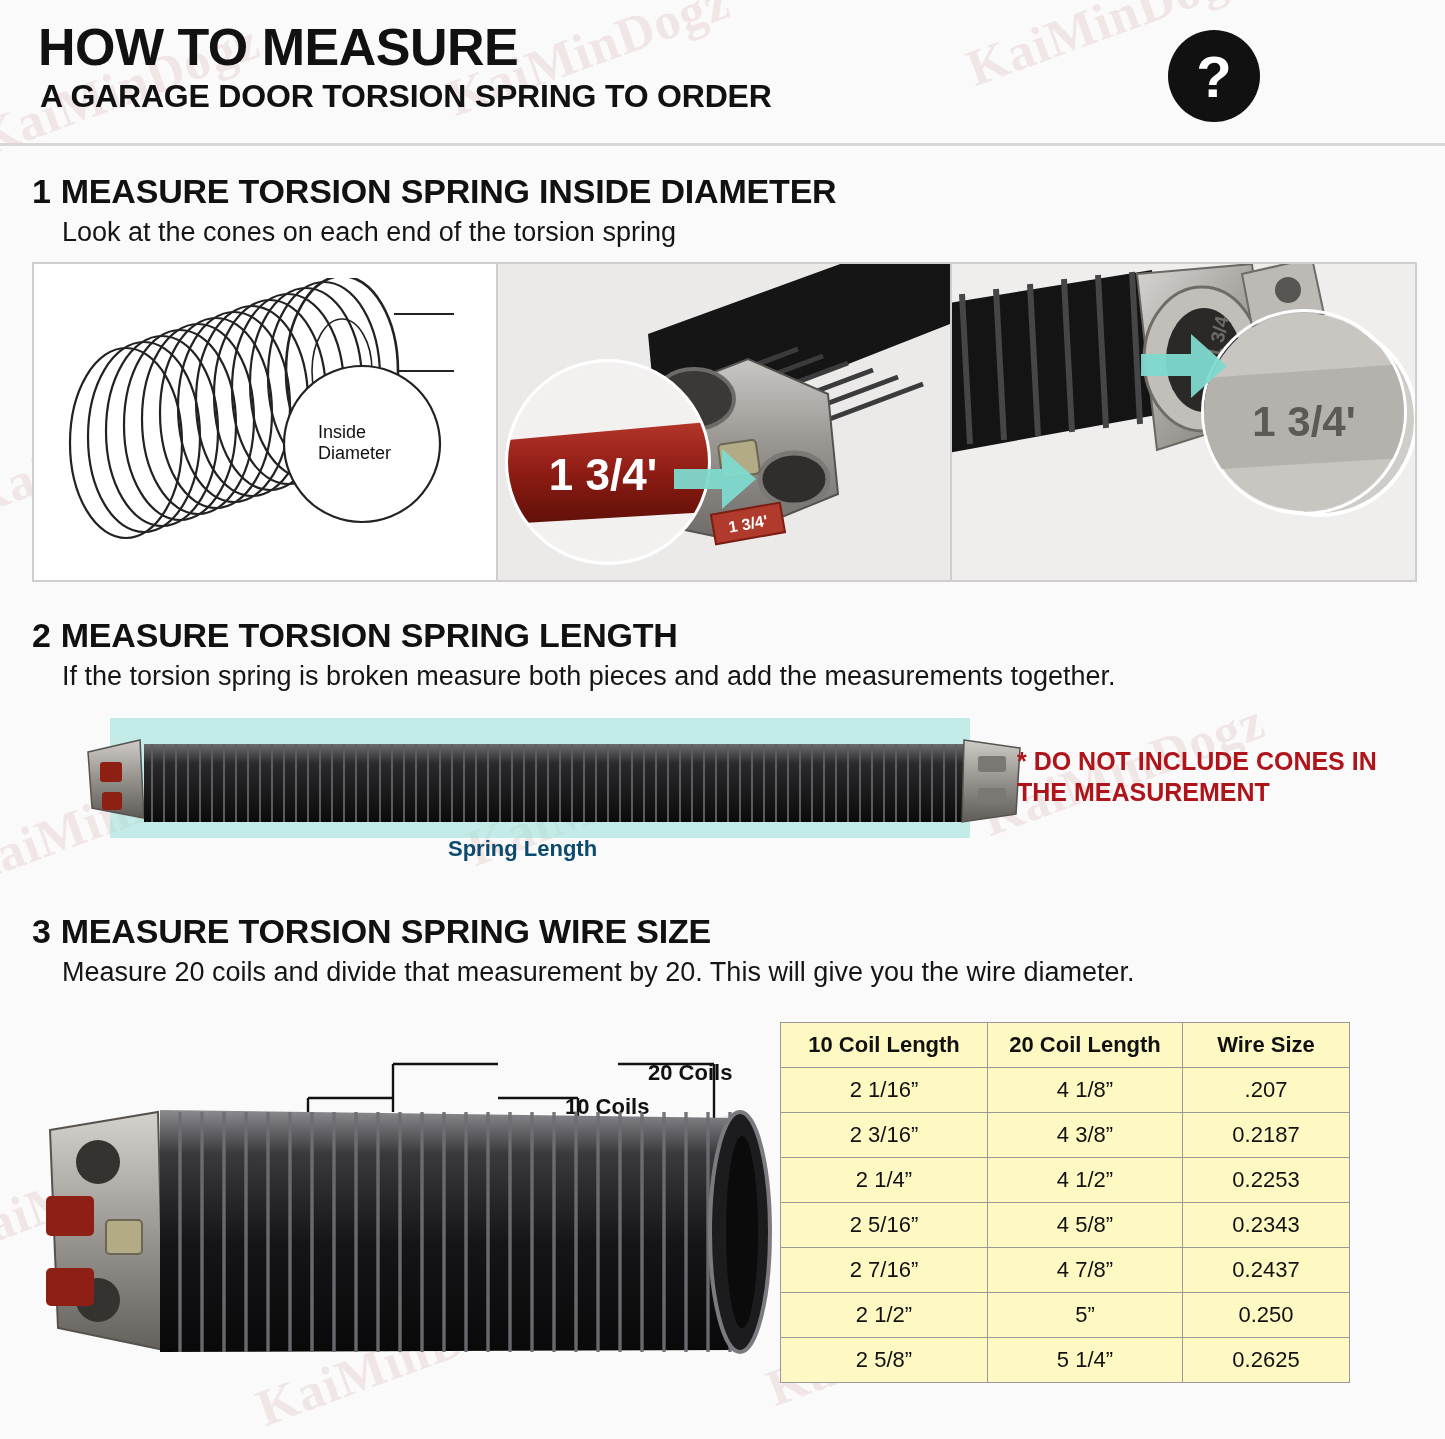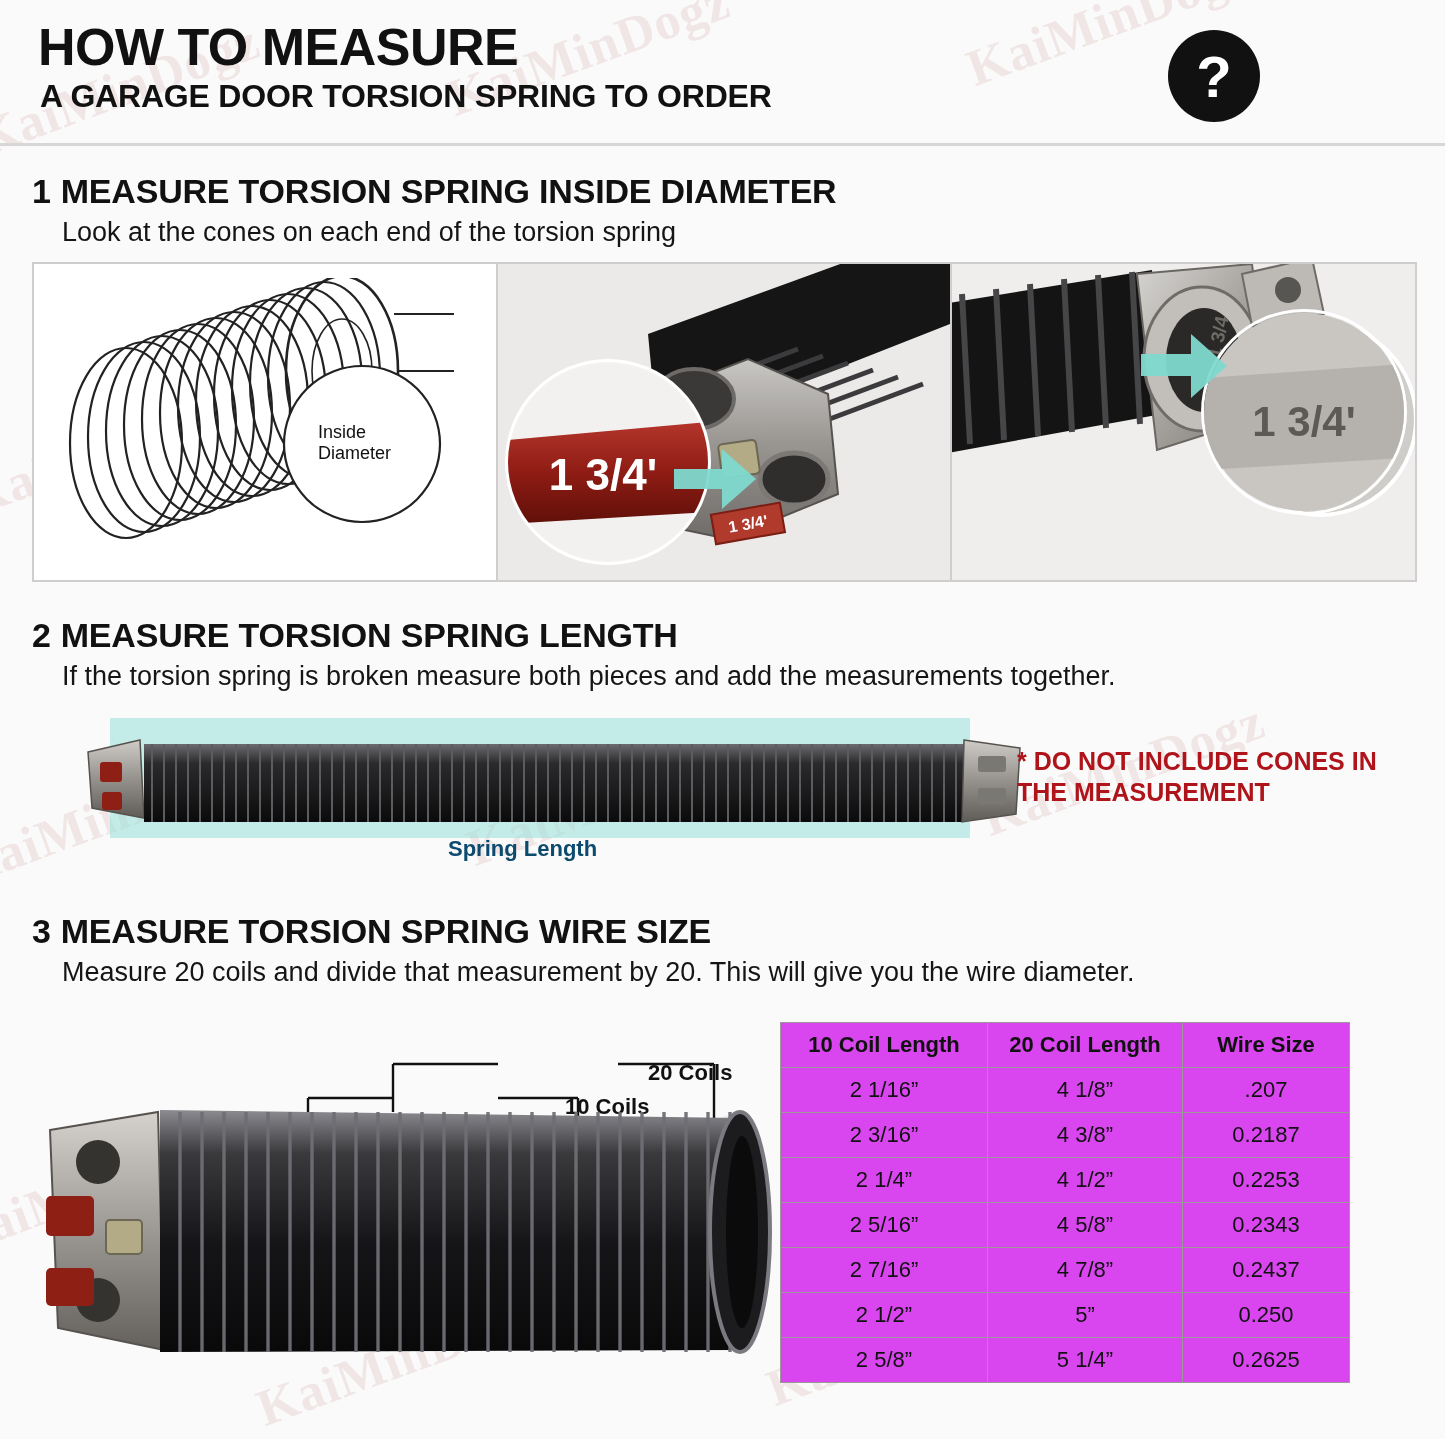--- a/index.html
+++ b/index.html
@@ -202,21 +202,21 @@
     font-size: 22px;
     font-weight: bold;
     color: #111;
   }
 
   table.wire {
     position: absolute;
     right: 95px;
     top: 22px;
     border-collapse: collapse;
-    background: #d946ef;
+    background: #fef9c3;
     font-family: "Liberation Sans", sans-serif;
   }
   table.wire th, table.wire td {
     border: 1px solid #9b9898;
     font-size: 22px;
     text-align: center;
     padding: 9px 4px;
     color: #111;
   }
   table.wire th {

